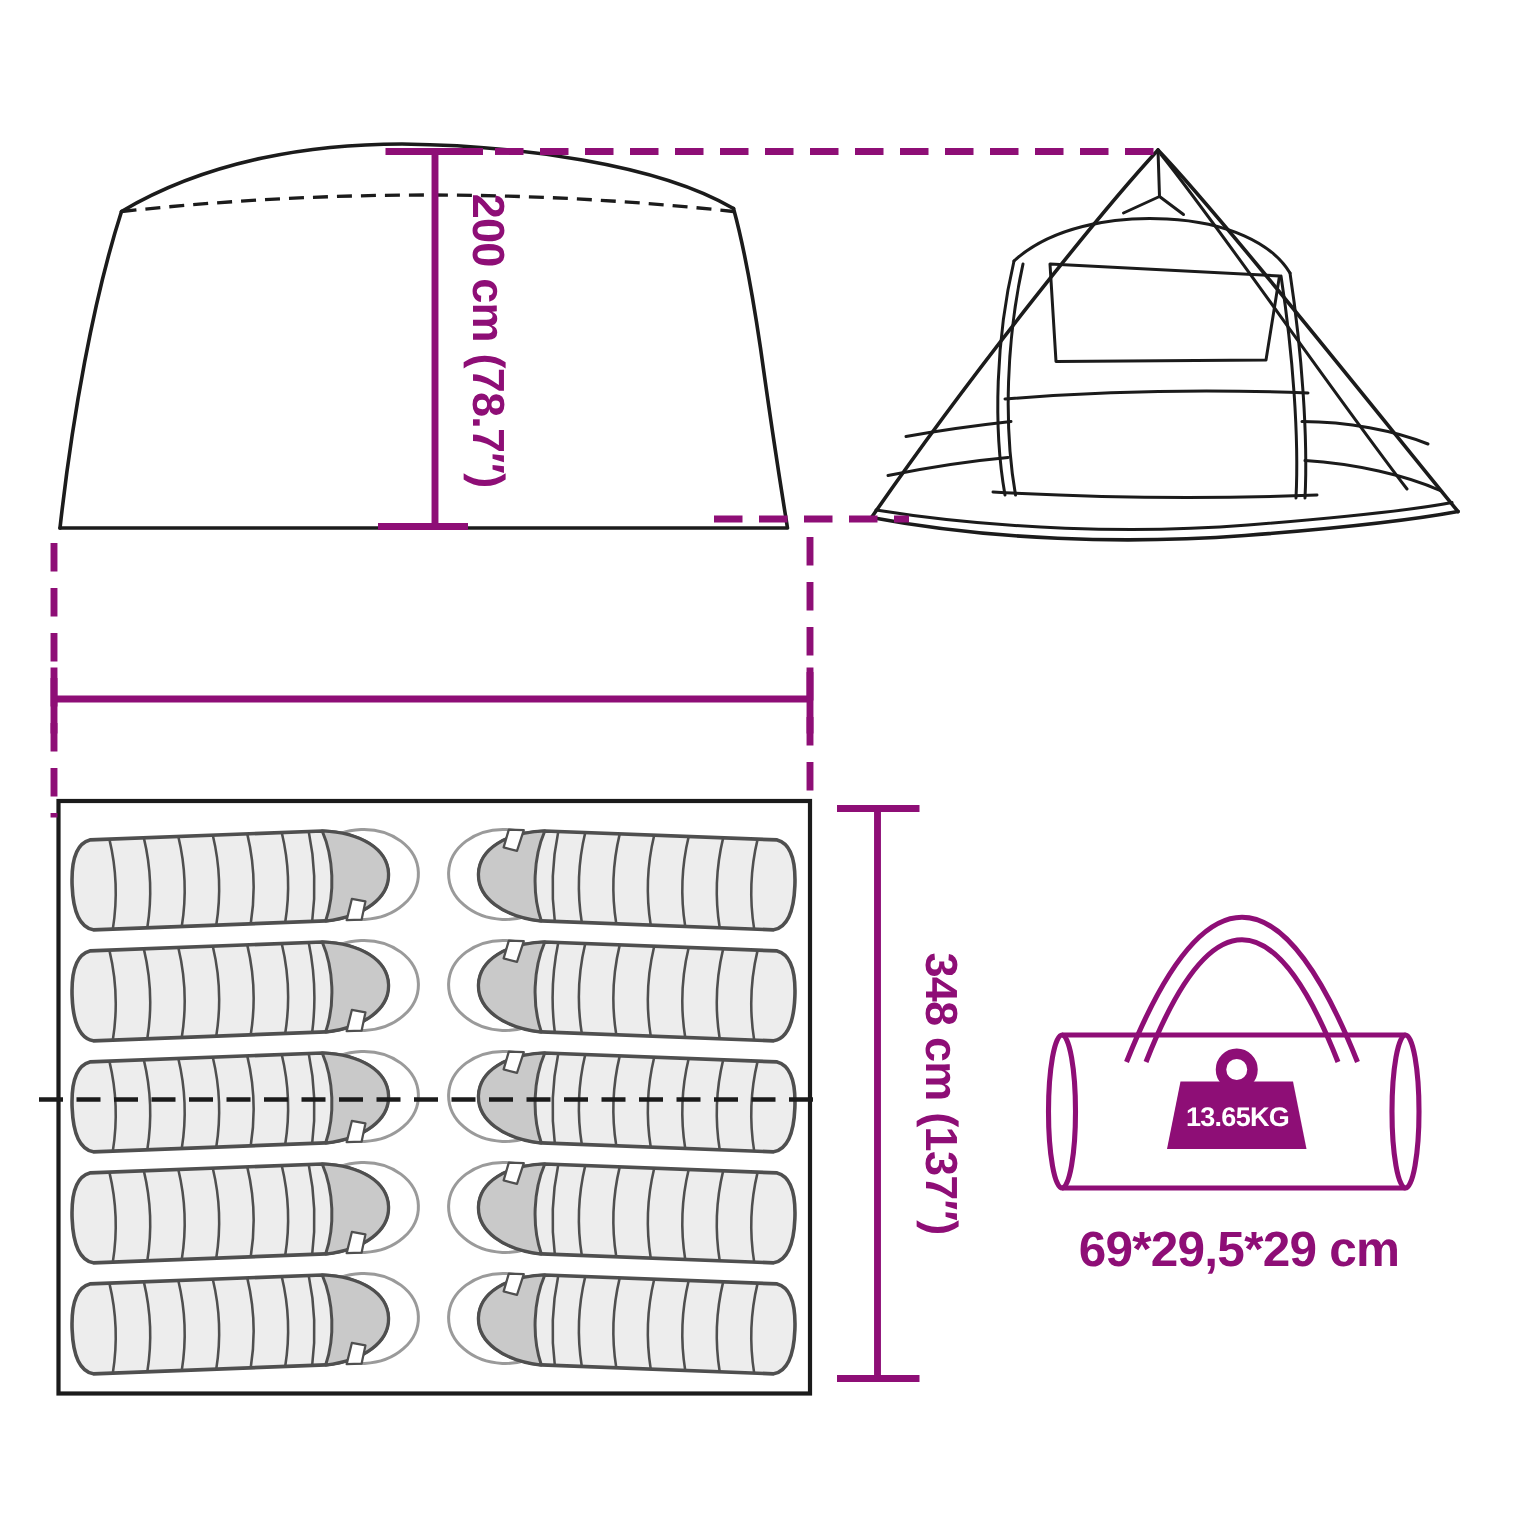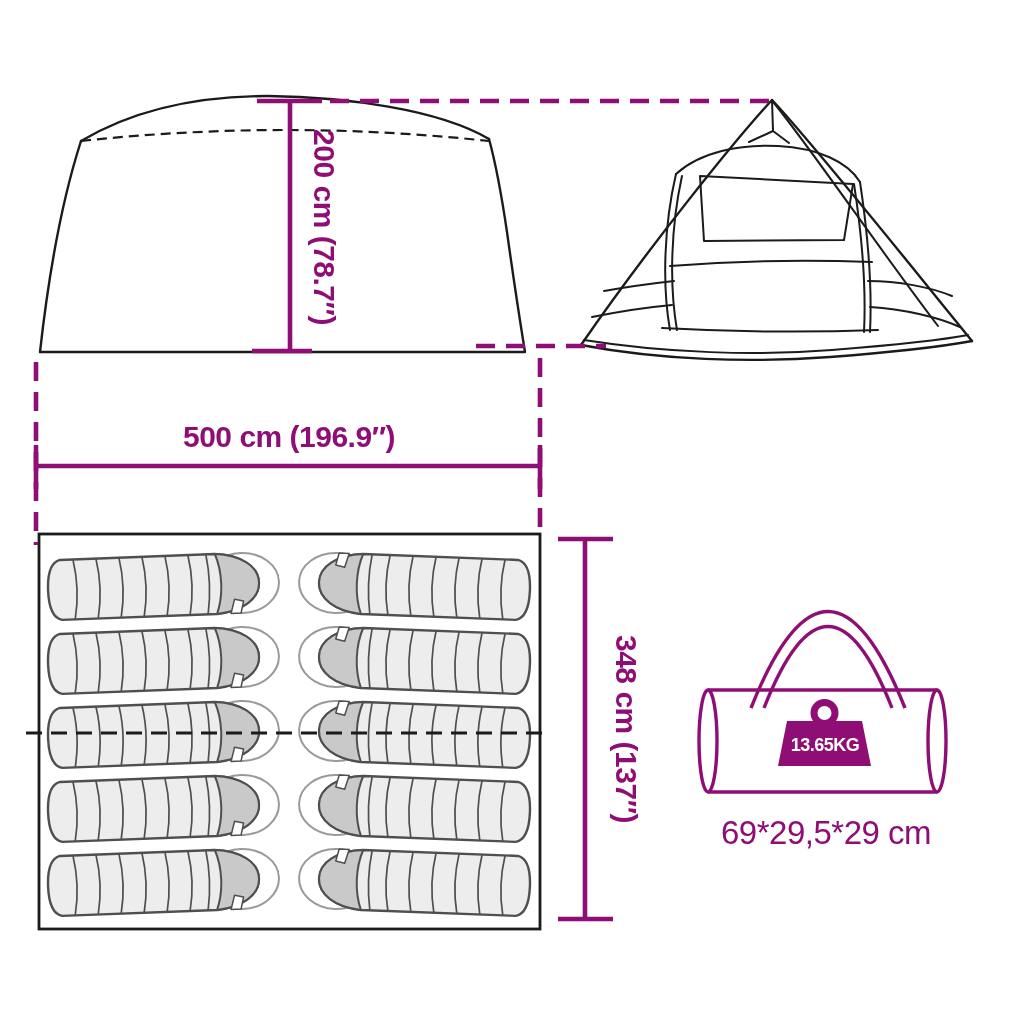--- a/index.html
+++ b/index.html
@@ -38,21 +38,21 @@
   .dim-label{
     position:absolute;color:var(--accent);font-weight:bold;font-size:30px;
     letter-spacing:-0.5px;white-space:nowrap;transform:translate(-50%,-50%);
   }
   .dim-label.vertical{transform:translate(-50%,-50%) rotate(90deg);}
   .weight-label{
     position:absolute;color:#ffffff;font-weight:bold;font-size:18px;
     letter-spacing:-0.5px;white-space:nowrap;transform:translate(-50%,-50%);
   }
   .size-label{
-    position:absolute;color:var(--accent);font-weight:normal;font-size:33px;
+    position:absolute;color:var(--accent);font-weight:bold;font-size:33px;
     letter-spacing:-0.5px;white-space:nowrap;transform:translate(-50%,-50%);
   }
 </style>
 </head>
 <body>
 
 <div class="canvas">
 
   <svg class="scene" viewBox="0 0 1024 1024" aria-hidden="true">
     <defs>
@@ -155,21 +155,20 @@
       <path class="acc-bag" d="M 708,792 L 937,792"></path>
       <g>
         <circle class="ring" cx="824.5" cy="713" r="10.5"></circle>
         <path class="acc-fill" d="M 787,721 L 862,721 L 871,766 L 778,766 Z"></path>
       </g>
     </g>
   </svg>
 
   <div class="dim-label vertical" style="left:324px;top:227px;">200 cm (78.7″)</div>
 
-  <div class="dim-label" style="left:289px;top:437px;">500 cm (196.9″)</div>
 
   <div class="dim-label vertical" style="left:626px;top:729px;">348 cm (137″)</div>
 
   <div class="weight-label" style="left:825px;top:745px;">13.65KG</div>
 
   <div class="size-label" style="left:826px;top:833px;">69*29,5*29 cm</div>
 
 </div>
 
 </body></html>

